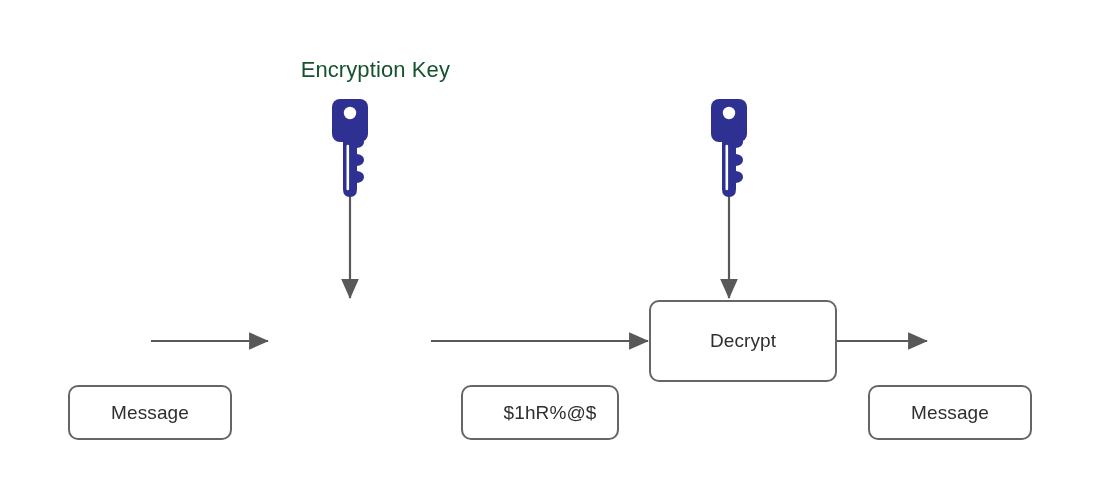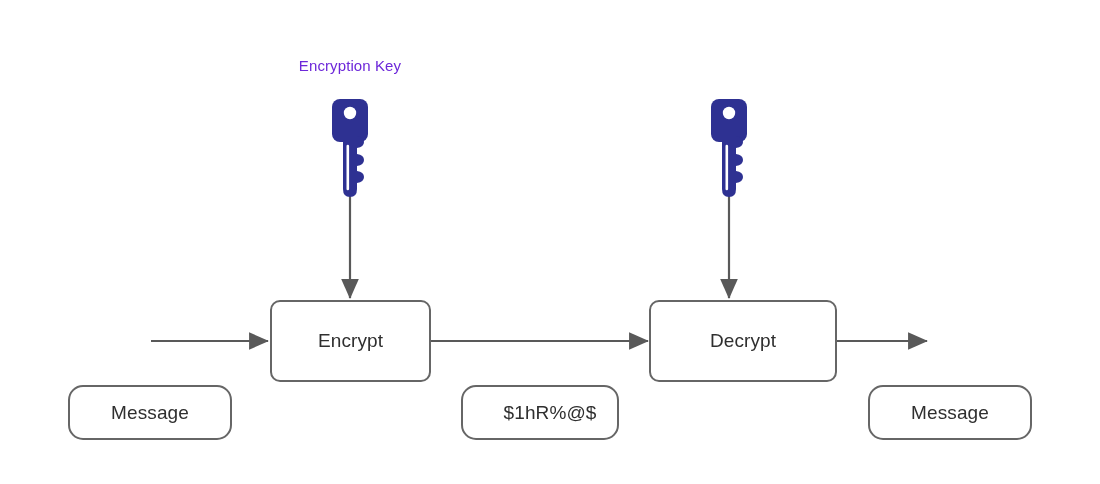--- a/index.html
+++ b/index.html
@@ -14,41 +14,41 @@
     position: relative;
     width: 1100px;
     height: 484px;
     background: #ffffff;
     overflow: hidden;
   }
   .abs { position: absolute; }
 
   
   .key-label {
-    font-size: 15px;
-    color: #6d28d9;
-    text-align: center;
+    font-size: 22px;
+    color: #14532d;
+    text-align: right;
     white-space: nowrap;
     letter-spacing: 0.1px;
   }
 
   
   .node {
     box-sizing: border-box;
     border: 2px solid #666666;
     border-radius: 10px;
     background: #ffffff;
     display: flex;
     align-items: center;
     justify-content: center;
     color: #2f2f2f;
     font-size: 19px;
     letter-spacing: 0.1px;
   }
-  .node.small { border-radius: 15px; }
+  .node.small { border-radius: 10px; }
 
   
   #vec {
     position: absolute;
     left: 0; top: 0;
     width: 1100px;
     height: 484px;
     pointer-events: none;
   }
 </style>
@@ -115,21 +115,20 @@
                q 7,-1 7,-6
                q 0,-5 -7,-6
                L 7,41 Z" fill="#2e3192"></path>
       <line x1="-2.2" y1="47" x2="-2.2" y2="90" stroke="#ffffff" stroke-width="2.6" stroke-linecap="round"></line>
     </g>
   </svg>
 
   <div class="abs key-label" style="left:250px; top:57px; width:200px;">Encryption Key</div>
 
 
-  <div class="abs node" style="left:270px; top:300px; width:161px; height:82px;">Encrypt</div>
 
   <div class="abs node" style="left:649px; top:300px; width:188px; height:82px;">Decrypt</div>
 
   <div class="abs node small" style="left:68px; top:385px; width:164px; height:55px;">Message</div>
 
   <div class="abs node small" style="left:461px; top:385px; width:158px; height:55px;padding-left:20px;">$1hR%@$</div>
 
   <div class="abs node small" style="left:868px; top:385px; width:164px; height:55px;">Message</div>
 
 </div>

